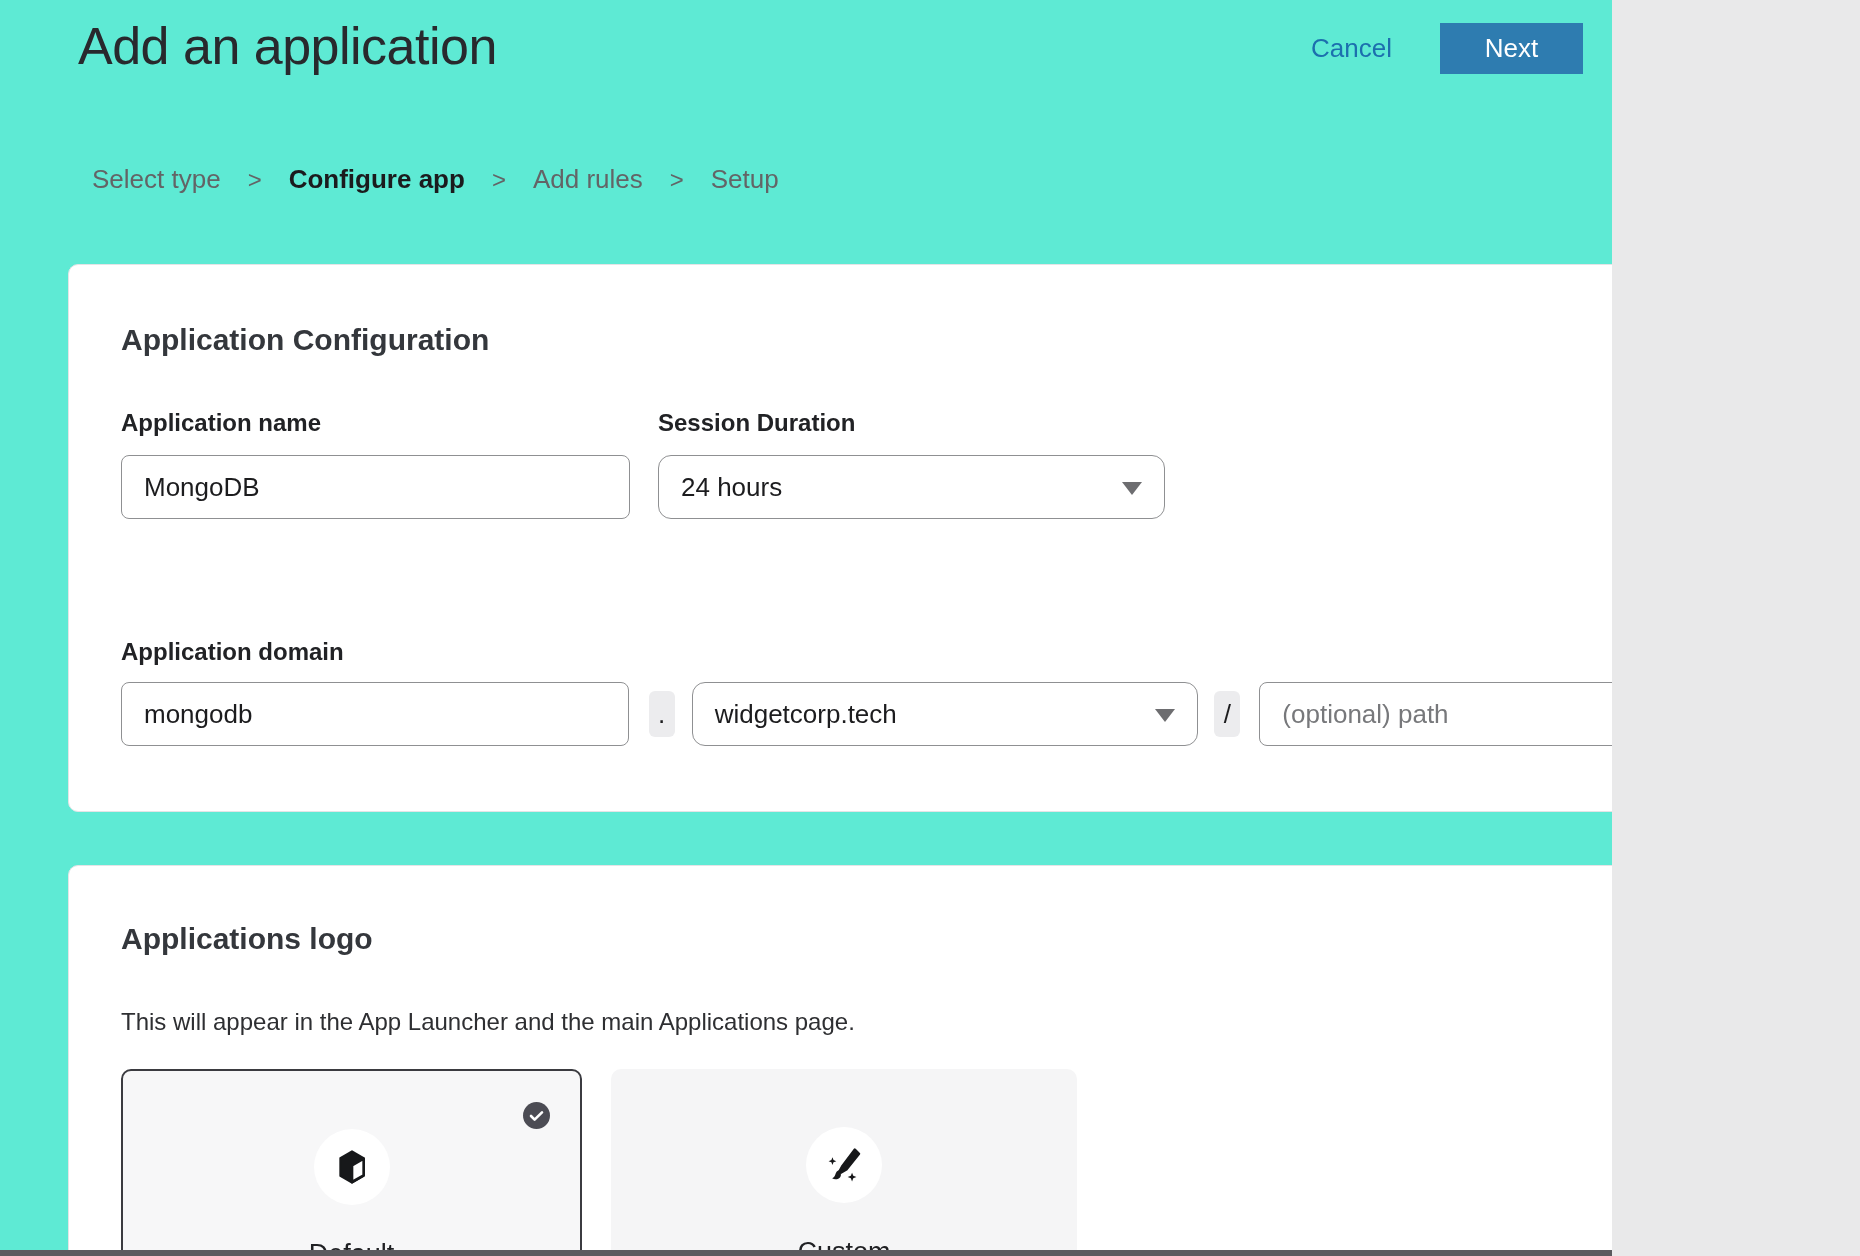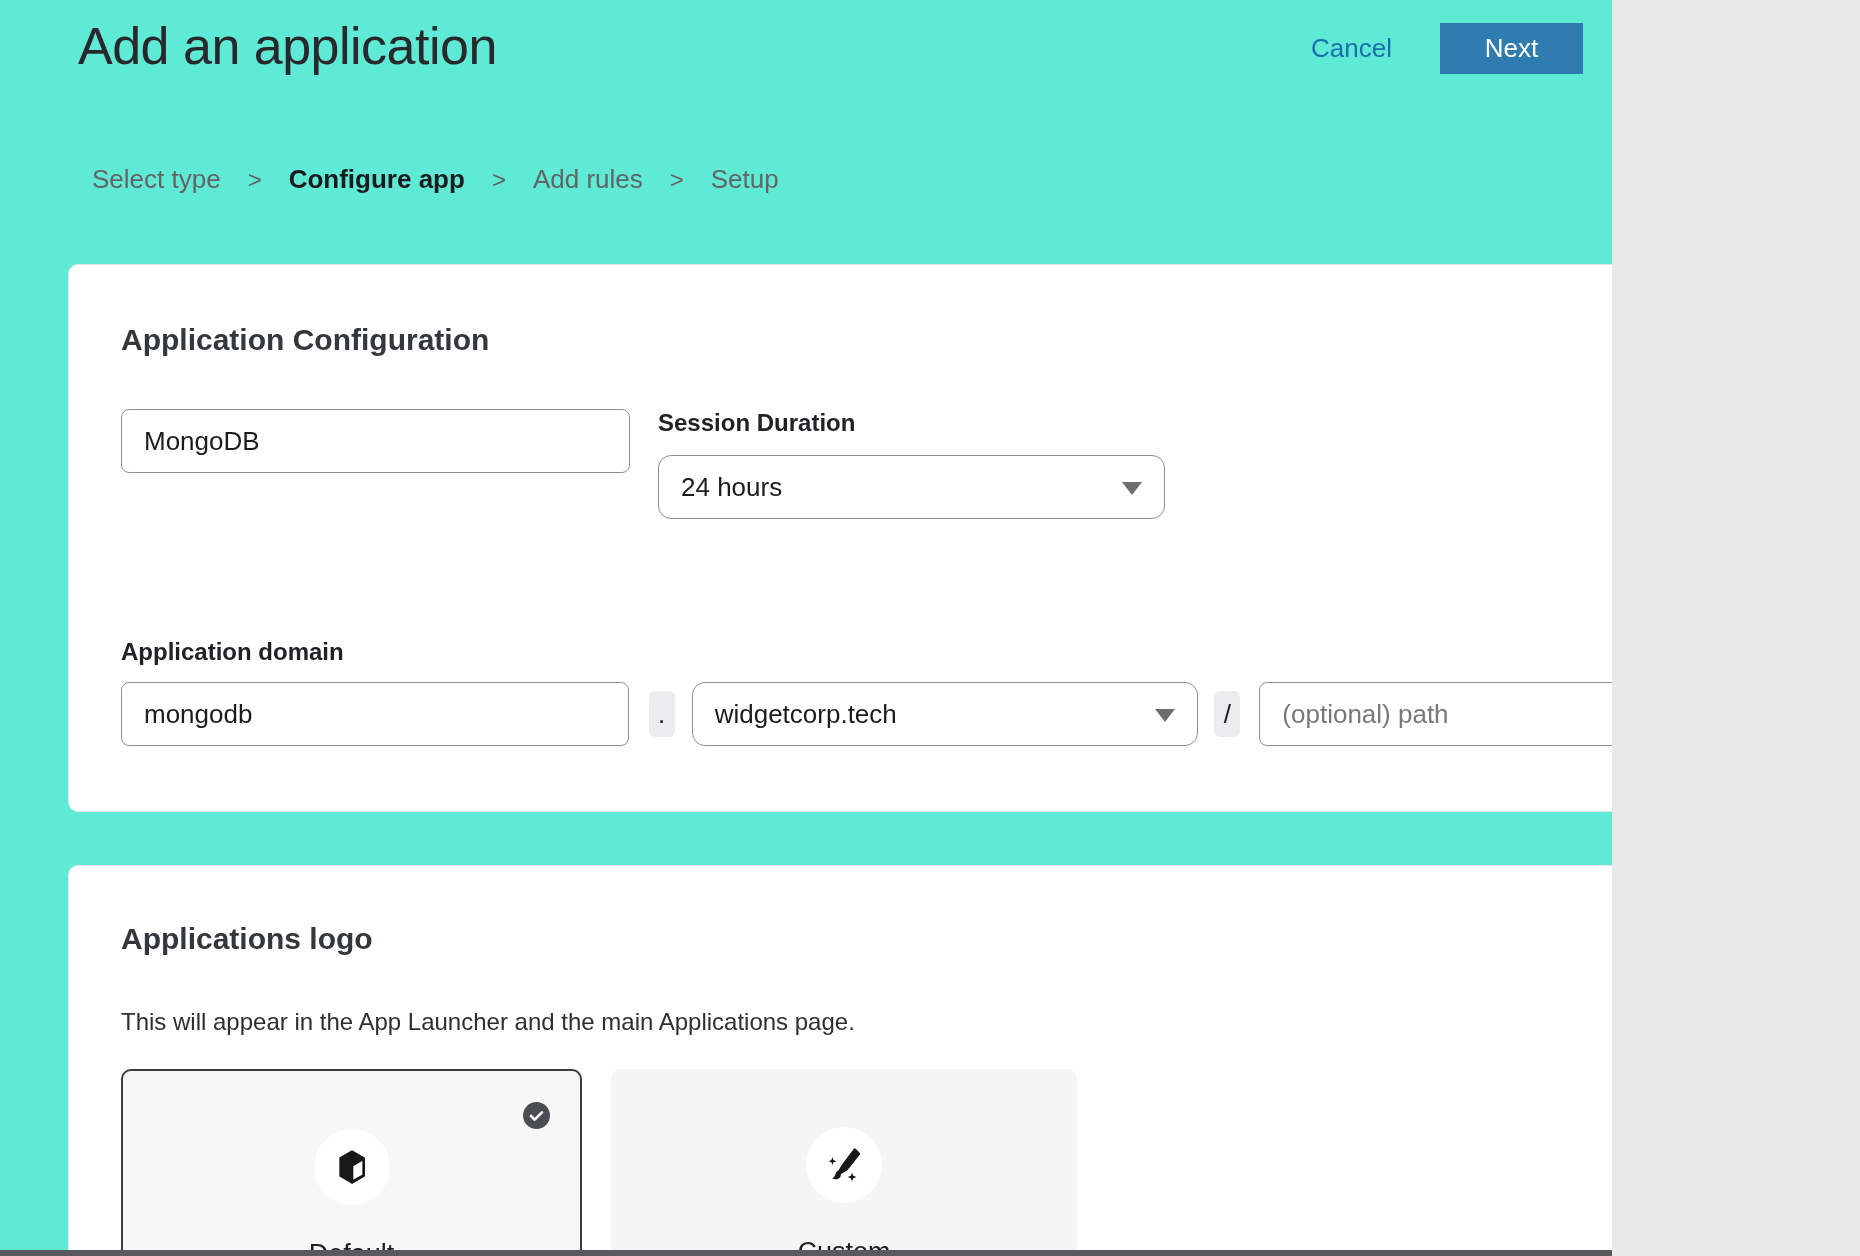--- a/index.html
+++ b/index.html
@@ -123,20 +123,21 @@
     <span class="crumb">Add rules</span>
     <span class="crumb-sep">&gt;</span>
     <span class="crumb">Setup</span>
   </div>
 
   <div class="card card-config">
     <div class="card-heading">Application Configuration</div>
 
     <div class="row-top">
       <div class="fg fg-name">
+        <label class="field-label">Application name</label>
         <input class="text-input" type="text" value="MongoDB" style="">
       </div>
       <div class="fg fg-session">
         <label class="field-label">Session Duration</label>
         <div class="select-box">
           <span>24 hours</span>
           <span class="caret"></span>
         </div>
       </div>
     </div>

